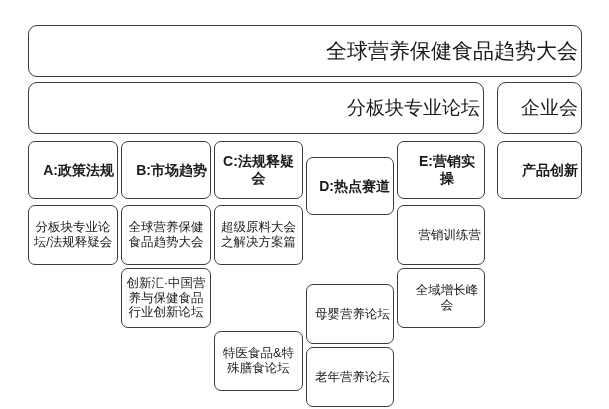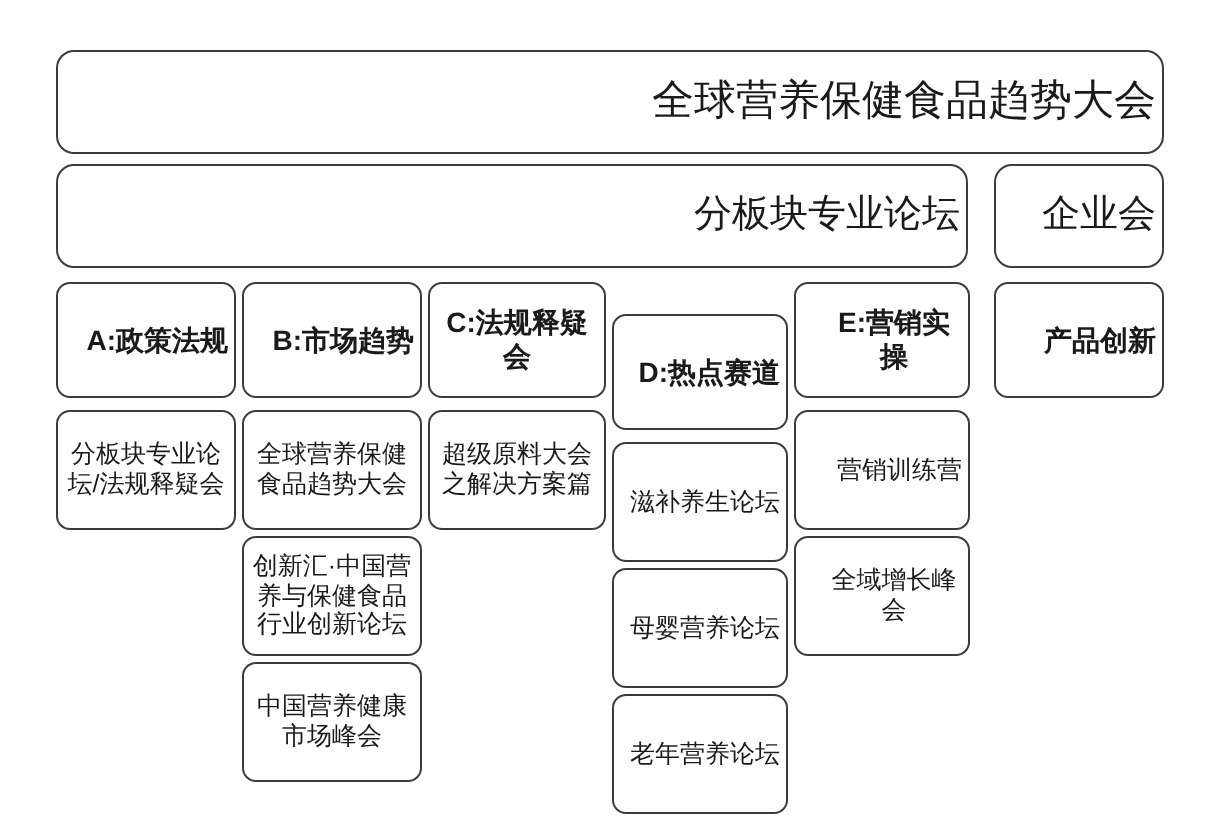--- a/index.html
+++ b/index.html
@@ -129,31 +129,28 @@
   <div class="box cell col-a row1">
     <span>分板块专业论坛/法规释疑会</span>
   </div>
 
   <div class="box cell col-b row1">
     <span>全球营养保健食品趋势大会</span>
   </div>
   <div class="box cell col-b row2">
     <span>创新汇·中国营养与保健食品行业创新论坛</span>
   </div>
-  <div class="box cell col-b row3">
-    <span>中国营养健康市场峰会</span>
-  </div>
 
   <div class="box cell col-c row1">
     <span>超级原料大会之解决方案篇</span>
   </div>
+  <div class="box cell col-c row3">
+    <span>特医食品&amp;特殊膳食论坛</span>
+  </div>
 
-  <div class="box cell col-d row1">
-    <span>滋补养生论坛</span>
-  </div>
   <div class="box cell col-d row2">
     <span>母婴营养论坛</span>
   </div>
   <div class="box cell col-d row3">
     <span>老年营养论坛</span>
   </div>
 
   <div class="box cell col-e row1">
     <span>营销训练营</span>
   </div>

